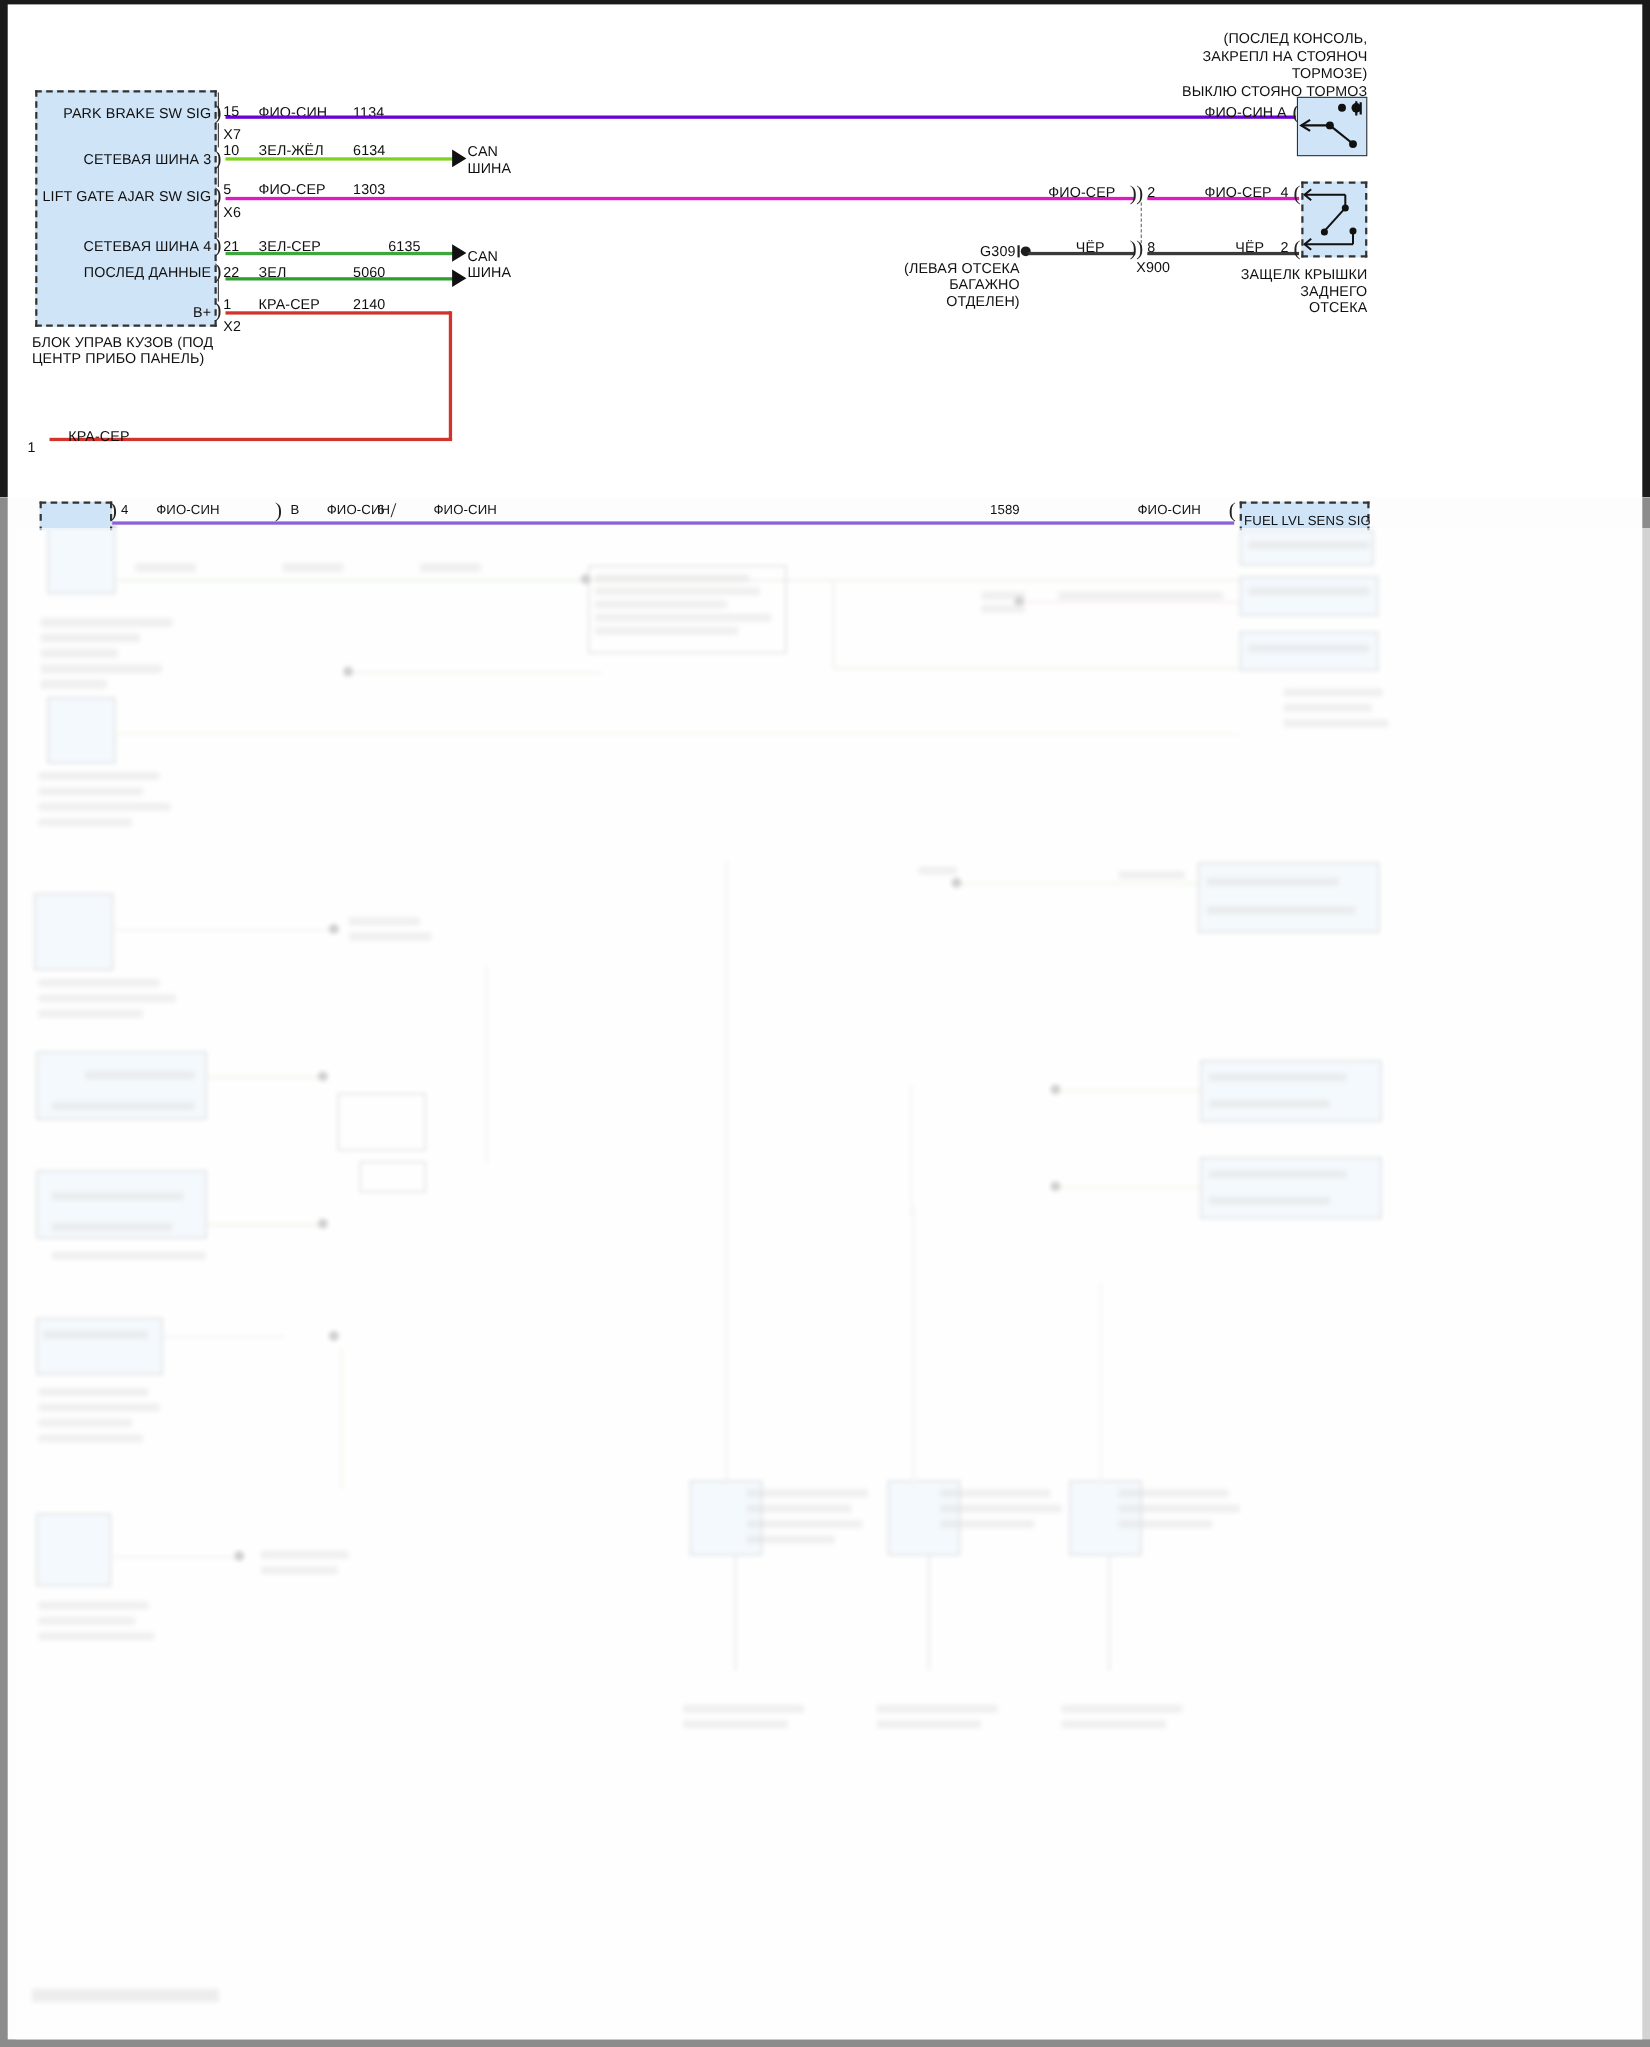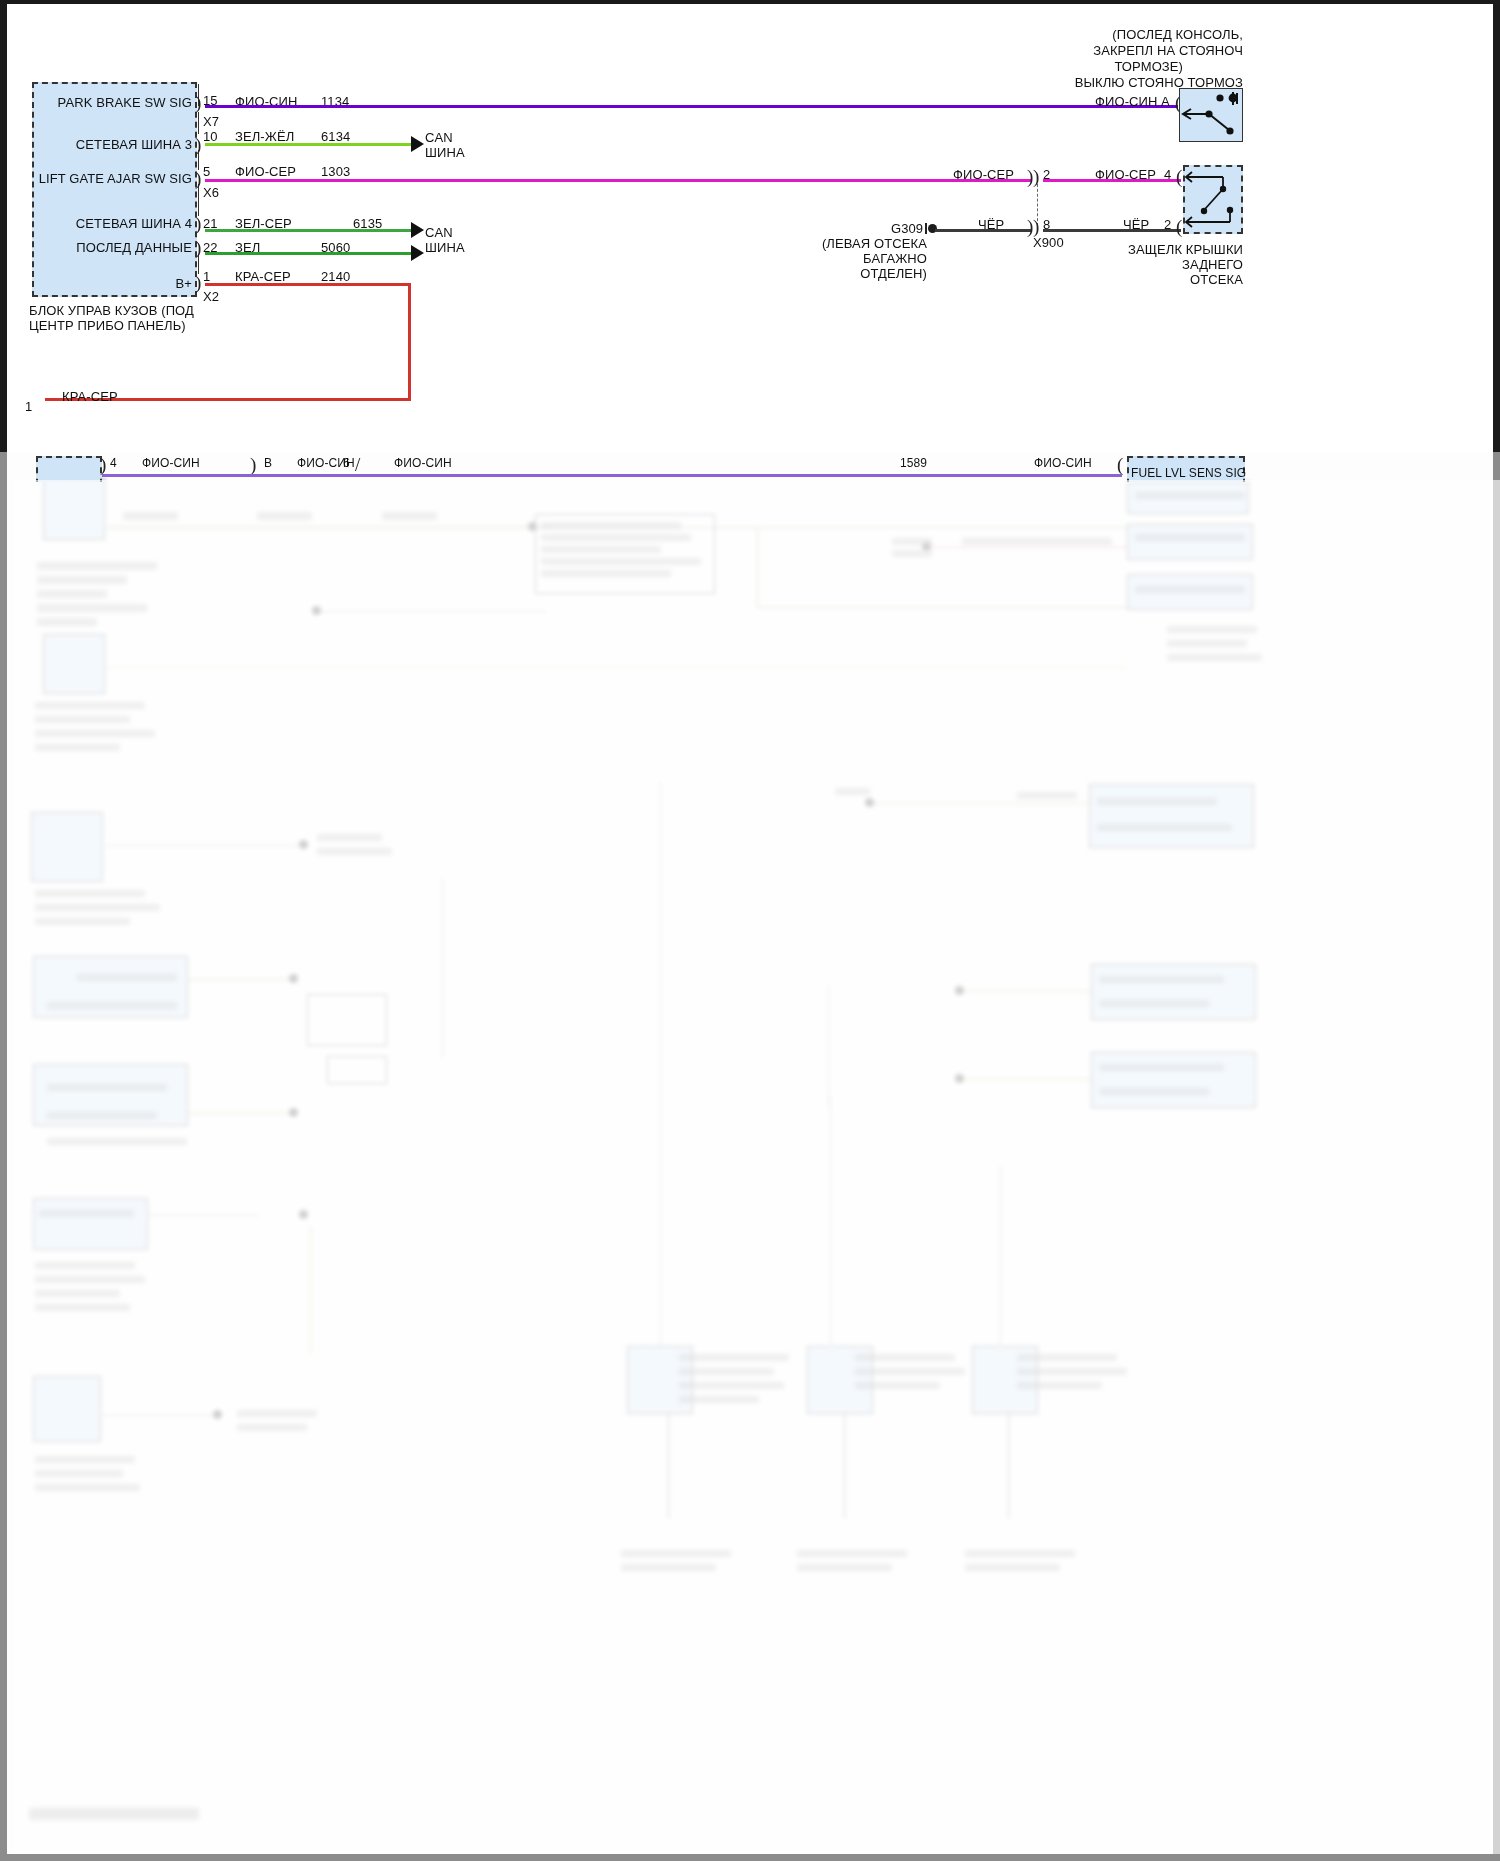--- a/index.html
+++ b/index.html
@@ -202,21 +202,21 @@
     <div class="arrowhead" style="left:404px; top:241px;"></div>
 
     <div class="wire" style="left:198px; top:279px; width:205px; border-top-width:3px; border-top-color:#d0342c;"></div>
     <div class="wire-v" style="left:401px; top:279px; height:117px; border-left-width:3px; border-left-color:#d0342c;"></div>
     <div class="wire" style="left:38px; top:394px; width:366px; border-top-width:3px; border-top-color:#d0342c;"></div>
     <div class="lbl" style="left:55px; top:385px;">КРА-СЕР</div>
     <div class="lbl" style="left:18px; top:395px;">1</div>
 
     <div class="lbl r" style="left:1000px; top:23px; width:236px;">(ПОСЛЕД КОНСОЛЬ,</div>
     <div class="lbl r" style="left:1000px; top:39px; width:236px;">ЗАКРЕПЛ НА СТОЯНОЧ</div>
-    <div class="lbl r" style="left:940px; top:55px; width:236px;text-align:right;">ТОРМОЗЕ)</div>
+    <div class="lbl r" style="left:1000px; top:55px; width:236px;text-align:right;">ТОРМОЗЕ)</div>
     <div class="lbl r" style="left:1000px; top:71px; width:236px;">ВЫКЛЮ СТОЯНО ТОРМОЗ</div>
 
     <div class="lbl" style="left:1088px; top:90px;">ФИО-СИН</div>
     <div class="lbl" style="left:1154px; top:90px;">A</div>
     <div class="pin-brk" style="left:1168px; top:89px;">(</div>
 
     <div class="box-solid" style="left:1172px; top:84px; width:64px; height:54px;"></div>
     <svg class="sw" style="left:1172px; top:84px;" width="64" height="54" viewBox="0 0 64 54">
       <circle cx="41" cy="10" r="3.6" fill="#111"></circle>
       <circle cx="54" cy="10" r="4.4" fill="#111"></circle>

